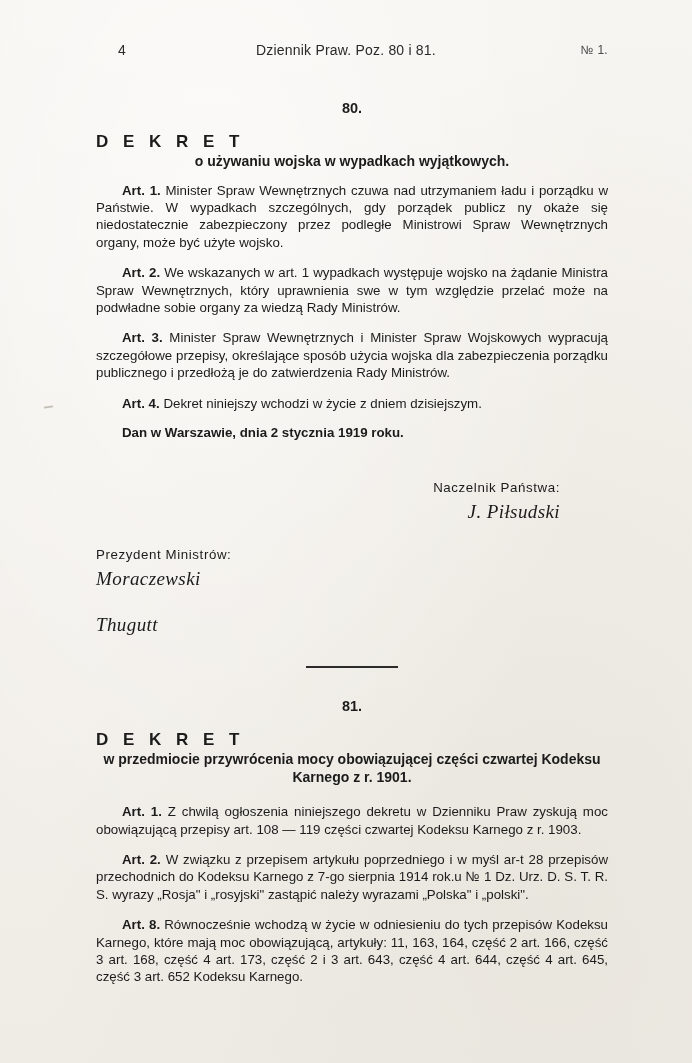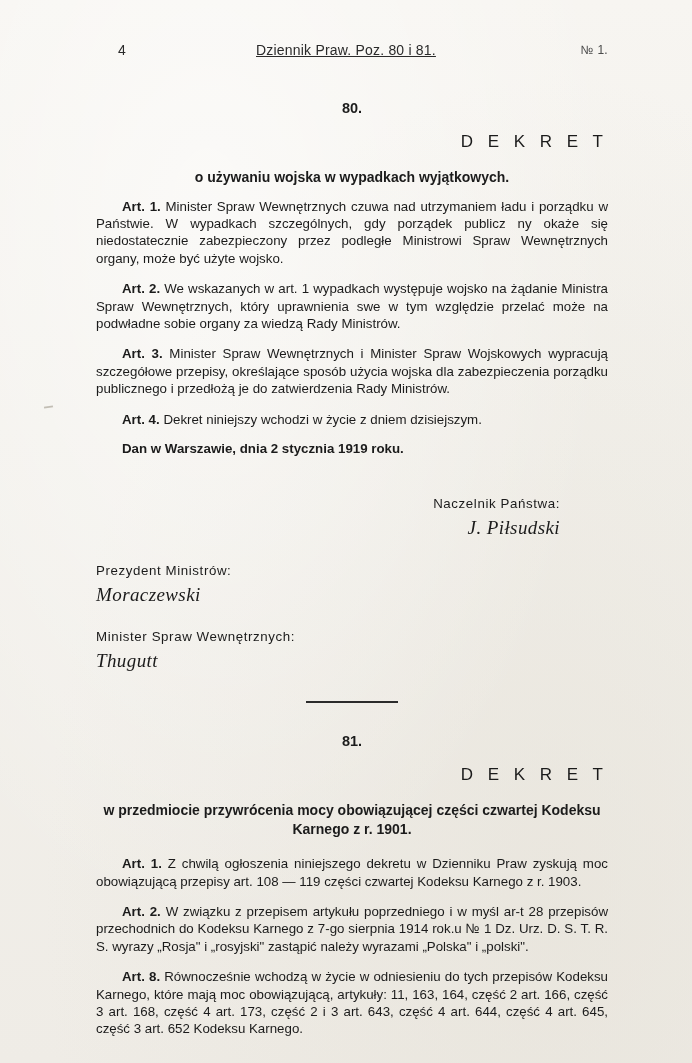--- a/index.html
+++ b/index.html
@@ -52,50 +52,48 @@
     top: 2px;
     font-size: 14px;
   }
   .runhead .head-title {
     position: absolute;
     left: 160px;
     top: 2px;
     font-size: 14px;
     letter-spacing: 0.2px;
     white-space: nowrap;
-    text-decoration: underline;
   }
   .runhead .folio-right {
     position: absolute;
     right: 0px;
     top: 3px;
     font-size: 12px;
     color: #4a4a4a;
     letter-spacing: 0.3px;
   }
 
   
   .doc-num {
     text-align: center;
     font-weight: bold;
     font-size: 14.5px;
     margin-top: 34px;
   }
   .doc-kind {
-    text-align: right;
+    text-align: left;
     font-size: 17px;
-    font-weight: normal;
+    font-weight: bold;
     letter-spacing: 5px;
     margin-top: 16px;
   }
   .doc-subtitle {
     text-align: center;
     font-size: 14px;
     font-weight: bold;
-    margin-top: 16px;
     line-height: 1.35;
   }
   .para {
     margin-top: 11px;
     font-size: 13.3px;
     line-height: 1.30;
     text-align: justify;
     text-justify: inter-word;
   }
   .para .lead {
@@ -196,21 +194,20 @@
     <div class="sig-block">
       <div class="sig-right">
         <div class="sig-role">Naczelnik Państwa:</div>
         <div class="sig-name">J. Piłsudski</div>
       </div>
       <div class="sig-center" style="margin-top:18px; padding-right:36px;">
         <div class="sig-role">Prezydent Ministrów:</div>
         <div class="sig-name">Moraczewski</div>
       </div>
       <div class="sig-center" style="margin-top:18px; padding-right:36px;">
-        <div class="sig-role">Minister Spraw Wewnętrznych:</div>
         <div class="sig-name">Thugutt</div>
       </div>
     </div>
 
     <div class="rule"></div>
 
     <div class="doc-num" style="margin-top:30px;">81.</div>
     <div class="doc-kind">D E K R E T</div>
     <div class="doc-subtitle">w przedmiocie przywrócenia mocy obowiązującej części czwartej Kodeksu Karnego z r. 1901.</div>
 

